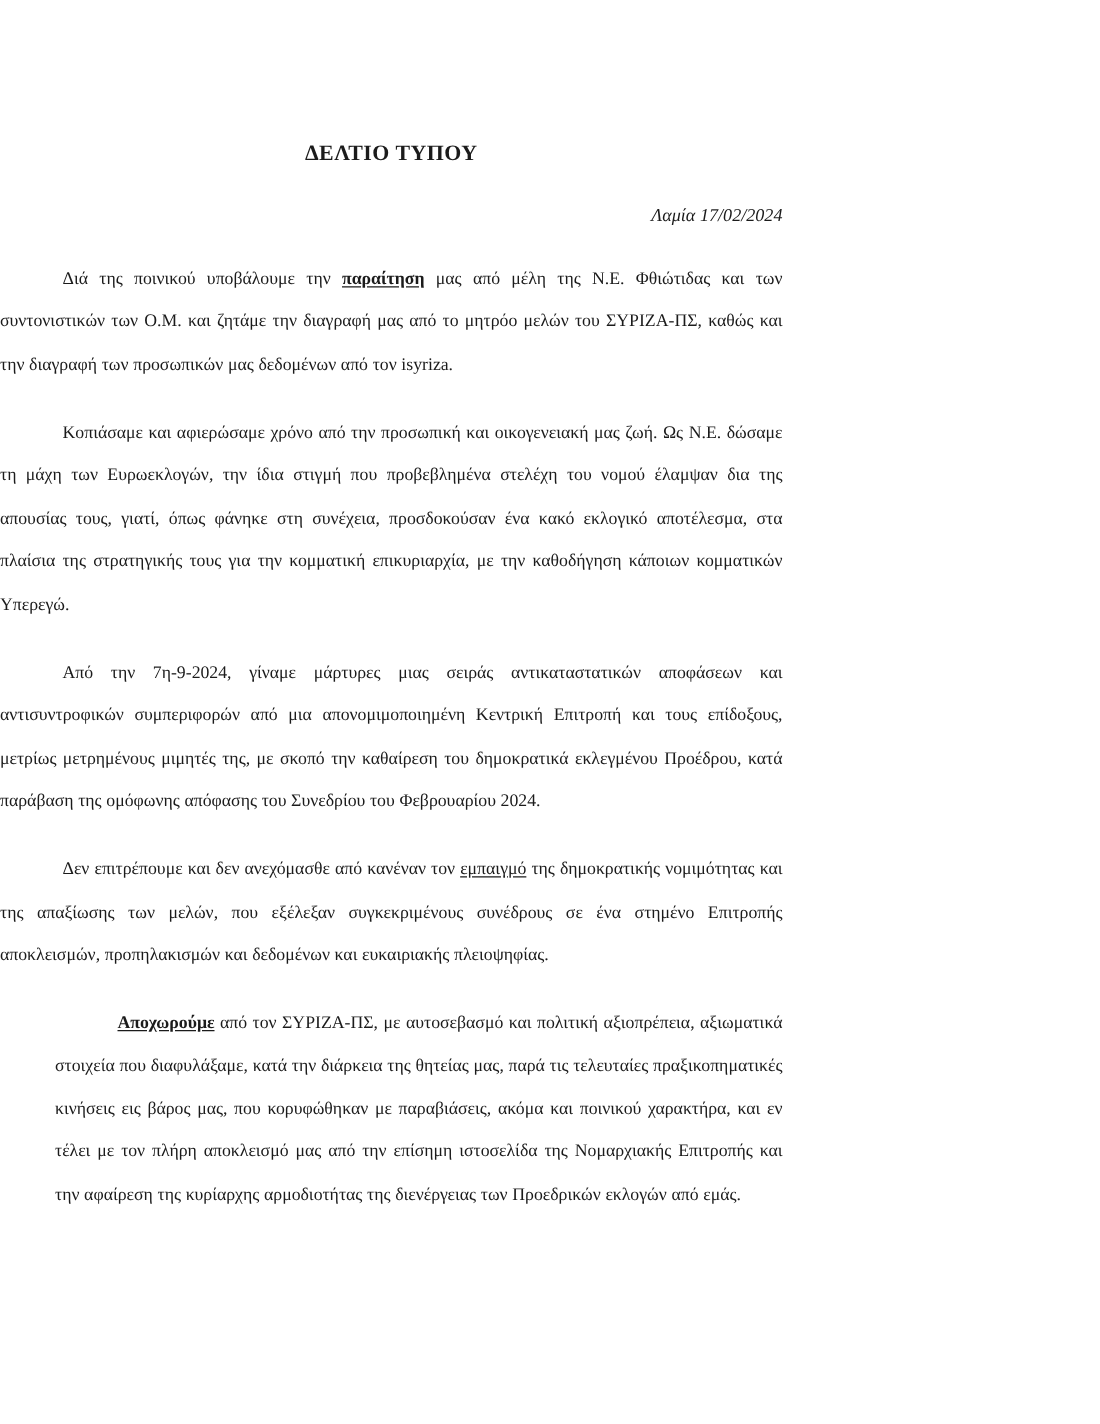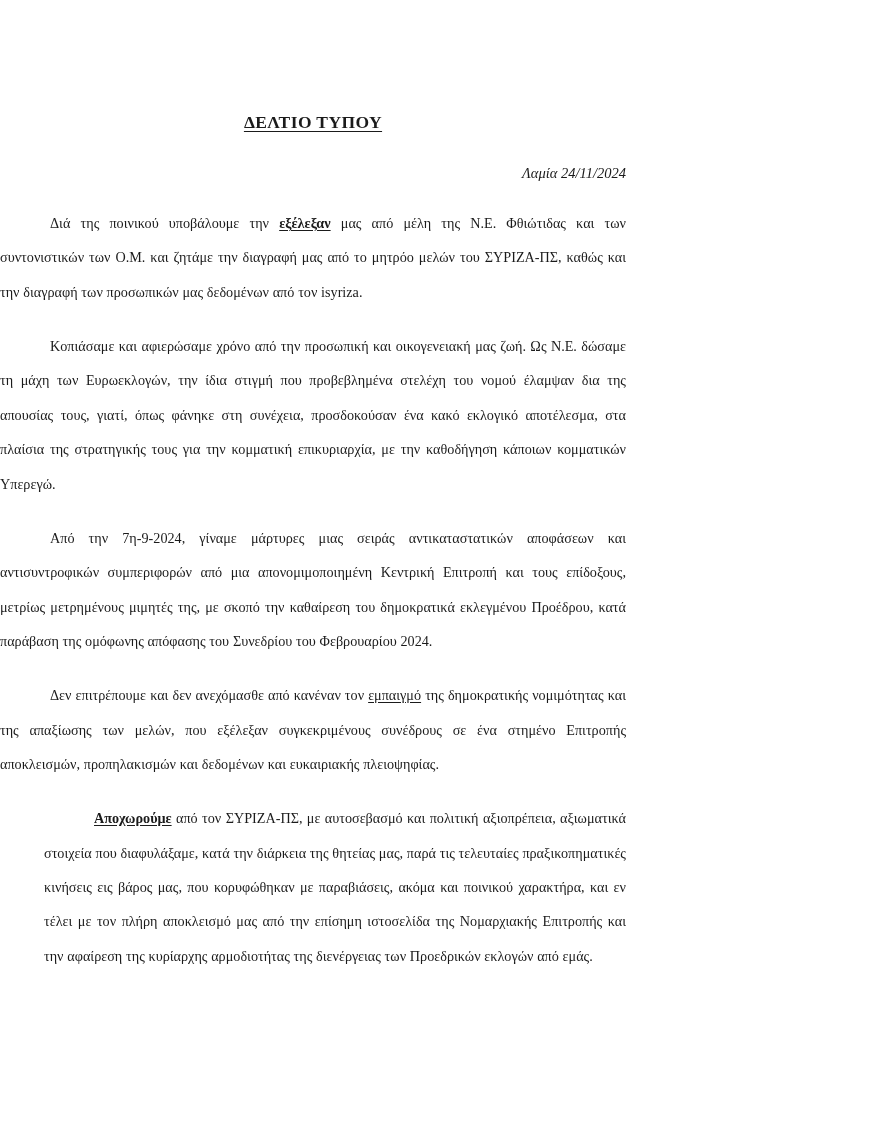--- a/index.html
+++ b/index.html
@@ -33,21 +33,20 @@
     font-weight: bold;
     letter-spacing: 0.4px;
     margin: 0;
     padding: 0;
     position: absolute;
     top: 112px;
     left: 0;
     width: 626px;
   }
   .doc-title .tx {
-    text-decoration: underline;
     text-underline-offset: 3px;
     text-align: center;
   }
 
   .dateline {
     position: absolute;
     top: 165px;
     left: 0;
     width: 626px;
     text-align: right;
@@ -93,23 +92,23 @@
     text-underline-offset: 2px;
   }
 </style>
 </head>
 <body>
 
 <div class="page">
 
   <h1 class="doc-title"><span class="tx">ΔΕΛΤΙΟ ΤΥΠΟΥ</span></h1>
 
-  <div class="dateline">Λαμία 24/11/2024</div>
+  <div class="dateline">Λαμία 17/02/2024</div>
 
   <div class="body-block">
-      <p class="para"><span>Διά της ποινικού υποβάλουμε την </span><b class="bu">εξέλεξαν</b><span> μας από μέλη της Ν.Ε. Φθιώτιδας και των συντονιστικών των Ο.Μ. και ζητάμε την </span><b>διαγραφή</b><span> μας από το μητρόο μελών του ΣΥΡΙΖΑ-ΠΣ, καθώς και την διαγραφή των προσωπικών μας δεδομένων από τον isyriza.</span></p>
+      <p class="para"><span>Διά της ποινικού υποβάλουμε την </span><b class="bu">παραίτηση</b><span> μας από μέλη της Ν.Ε. Φθιώτιδας και των συντονιστικών των Ο.Μ. και ζητάμε την </span><b>διαγραφή</b><span> μας από το μητρόο μελών του ΣΥΡΙΖΑ-ΠΣ, καθώς και την διαγραφή των προσωπικών μας δεδομένων από τον isyriza.</span></p>
       <p class="para"><span>Κοπιάσαμε και αφιερώσαμε </span><b>χρόνο</b><span> από την προσωπική και οικογενειακή μας ζωή. Ως Ν.Ε. δώσαμε τη μάχη των Ευρωεκλογών, την ίδια στιγμή που </span><b>προβεβλημένα στελέχη</b><span> του </span><b>νομού</b><span> έλαμψαν δια της </span><b>απουσίας</b><span> τους, γιατί, όπως φάνηκε στη συνέχεια, </span><b>προσδοκούσαν</b><span> ένα κακό εκλογικό αποτέλεσμα, στα πλαίσια της στρατηγικής τους για την κομματική επικυριαρχία, με την καθοδήγηση κάποιων </span><b>κομματικών Υπερεγώ</b><span>.</span></p>
       <p class="para"><span>Από την 7η-9-2024, γίναμε μάρτυρες μιας σειράς </span><b>αντικαταστατικών</b><span> αποφάσεων και </span><b>αντισυντροφικών</b><span> συμπεριφορών από μια </span><b>απονομιμοποιημένη</b><span> Κεντρική Επιτροπή και τους </span><b>επίδοξους, μετρίως μετρημένους μιμητές της</b><span>, με σκοπό την καθαίρεση του δημοκρατικά εκλεγμένου Προέδρου, κατά παράβαση της ομόφωνης απόφασης του Συνεδρίου του Φεβρουαρίου 2024.</span></p>
       <p class="para"><b>Δεν επιτρέπουμε</b><span> και </span><b>δεν ανεχόμασθε</b><span> από κανέναν τον </span><u class="u-plain">εμπαιγμό</u><span> της δημοκρατικής νομιμότητας και της απαξίωσης των μελών, που εξέλεξαν συγκεκριμένους συνέδρους σε ένα </span><b>στημένο</b><span> Επιτροπής </span><b>αποκλεισμών, προπηλακισμών και δεδομένων και ευκαιριακής πλειοψηφίας.</b></p>
       <p class="para"><b class="bu">Αποχωρούμε</b><span> από τον ΣΥΡΙΖΑ-ΠΣ, με </span><b>αυτοσεβασμό</b><span> και </span><b>πολιτική αξιοπρέπεια</b><span>, αξιωματικά στοιχεία που διαφυλάξαμε, κατά την διάρκεια της θητείας μας, παρά τις τελευταίες </span><b>πραξικοπηματικές</b><span> κινήσεις εις βάρος μας, που κορυφώθηκαν με </span><b>παραβιάσεις</b><span>, ακόμα και ποινικού χαρακτήρα, και εν τέλει με τον </span><b>πλήρη αποκλεισμό</b><span> μας από την </span><b>επίσημη ιστοσελίδα</b><span> της Νομαρχιακής Επιτροπής και την </span><b>αφαίρεση</b><span> της κυρίαρχης </span><b>αρμοδιοτήτας</b><span> της </span><b>διενέργειας</b><span> των Προεδρικών </span><b>εκλογών</b><span> από εμάς.</span></p>
     </div>
 
 </div>
 
 </body></html>

